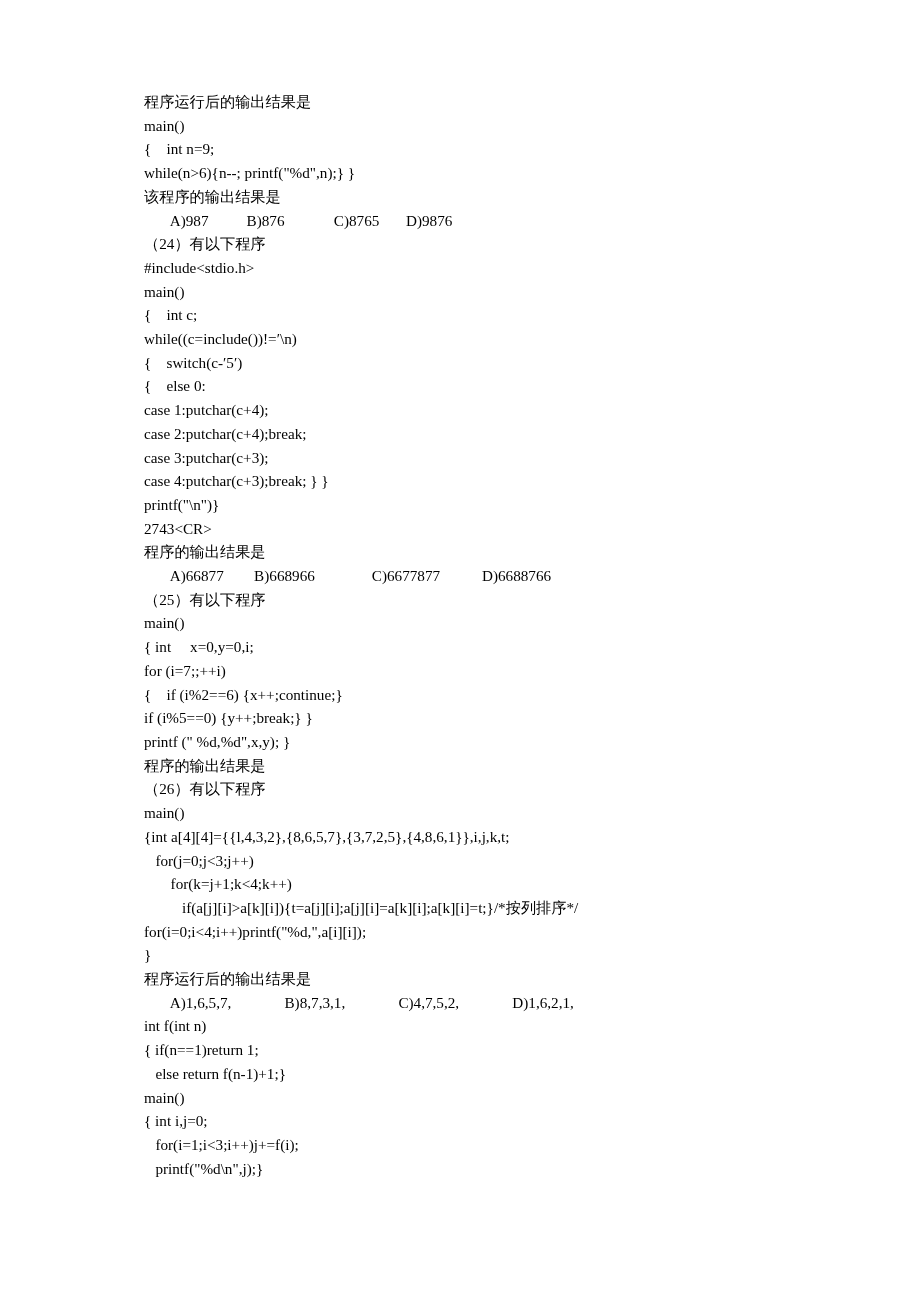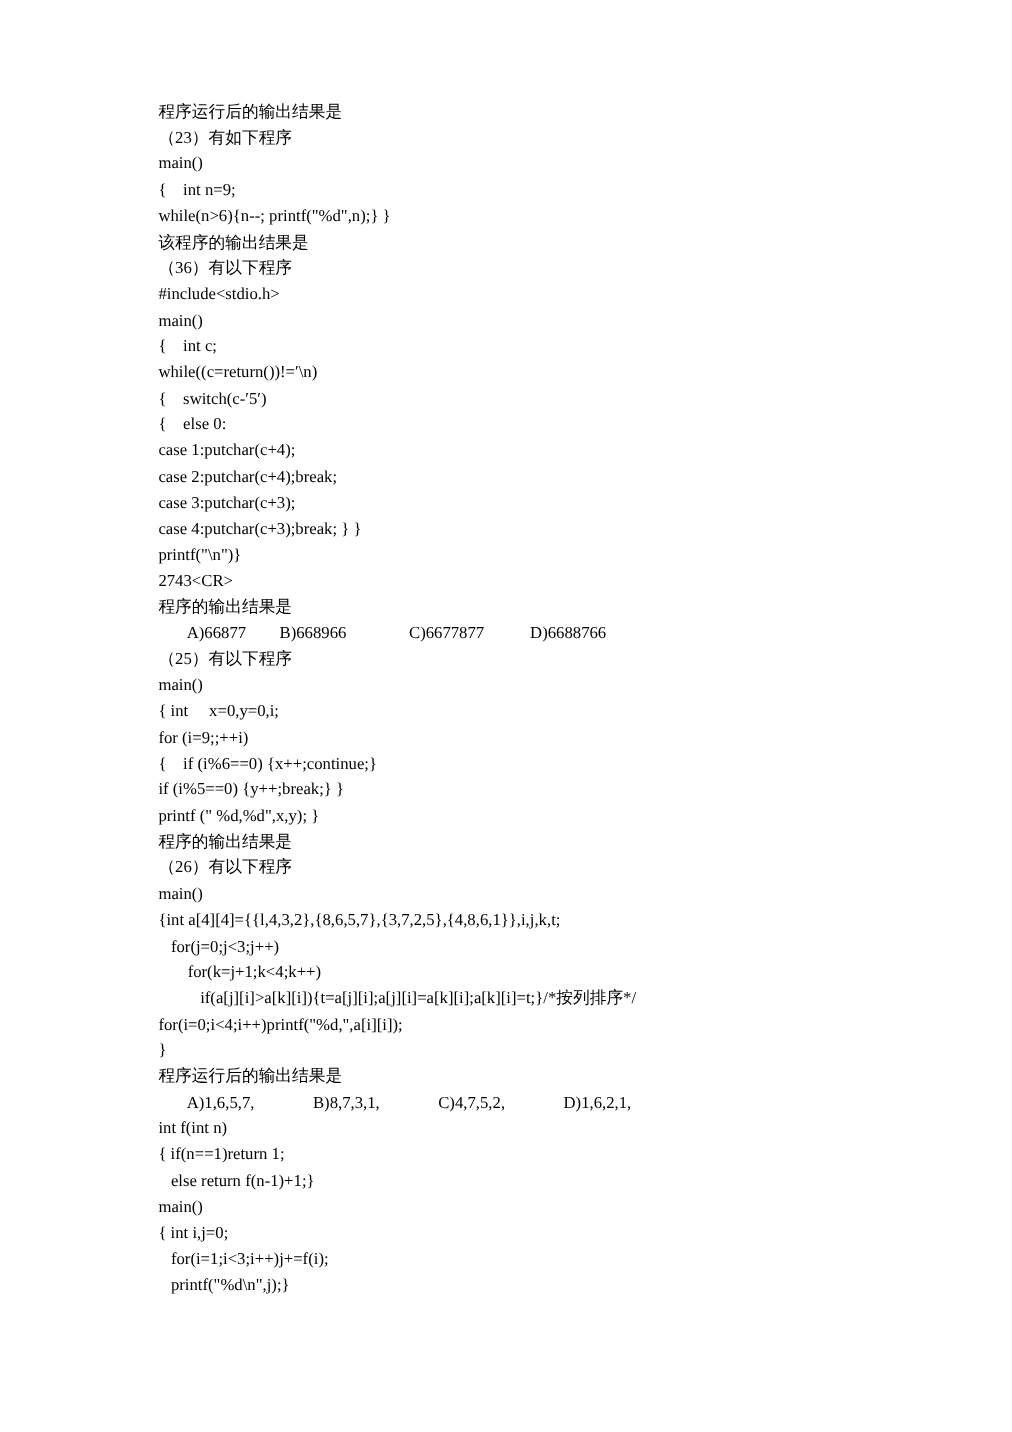--- a/index.html
+++ b/index.html
@@ -13,45 +13,45 @@
     width: 920px;
     box-sizing: border-box;
   }
   .line { white-space: pre; }
 </style>
 </head>
 <body>
 
 <div id="content">
     <div class="line">程序运行后的输出结果是</div>
-    <div class="line">（23）有如下程序</div>
     <div class="line">main()</div>
     <div class="line">{    int n=9;</div>
     <div class="line">while(n&gt;6){n--; printf("%d",n);} }</div>
     <div class="line">该程序的输出结果是</div>
-    <div class="line">（36）有以下程序</div>
+    <div class="line">       A)987          B)876             C)8765       D)9876</div>
+    <div class="line">（24）有以下程序</div>
     <div class="line">#include&lt;stdio.h&gt;</div>
     <div class="line">main()</div>
     <div class="line">{    int c;</div>
-    <div class="line">while((c=return())!=′\n)</div>
+    <div class="line">while((c=include())!=′\n)</div>
     <div class="line">{    switch(c-′5′)</div>
     <div class="line">{    else 0:</div>
     <div class="line">case 1:putchar(c+4);</div>
     <div class="line">case 2:putchar(c+4);break;</div>
     <div class="line">case 3:putchar(c+3);</div>
     <div class="line">case 4:putchar(c+3);break; } }</div>
     <div class="line">printf("\n")}</div>
     <div class="line">2743&lt;CR&gt;</div>
     <div class="line">程序的输出结果是</div>
     <div class="line">       A)66877        B)668966               C)6677877           D)6688766</div>
     <div class="line">（25）有以下程序</div>
     <div class="line">main()</div>
     <div class="line">{ int     x=0,y=0,i;</div>
-    <div class="line">for (i=9;;++i)</div>
-    <div class="line">{    if (i%6==0) {x++;continue;}</div>
+    <div class="line">for (i=7;;++i)</div>
+    <div class="line">{    if (i%2==6) {x++;continue;}</div>
     <div class="line">if (i%5==0) {y++;break;} }</div>
     <div class="line">printf (" %d,%d",x,y); }</div>
     <div class="line">程序的输出结果是</div>
     <div class="line">（26）有以下程序</div>
     <div class="line">main()</div>
     <div class="line">{int a[4][4]={{l,4,3,2},{8,6,5,7},{3,7,2,5},{4,8,6,1}},i,j,k,t;</div>
     <div class="line">   for(j=0;j&lt;3;j++)</div>
     <div class="line">       for(k=j+1;k&lt;4;k++)</div>
     <div class="line">          if(a[j][i]&gt;a[k][i]){t=a[j][i];a[j][i]=a[k][i];a[k][i]=t;}/*按列排序*/</div>
     <div class="line">for(i=0;i&lt;4;i++)printf("%d,",a[i][i]);</div>

